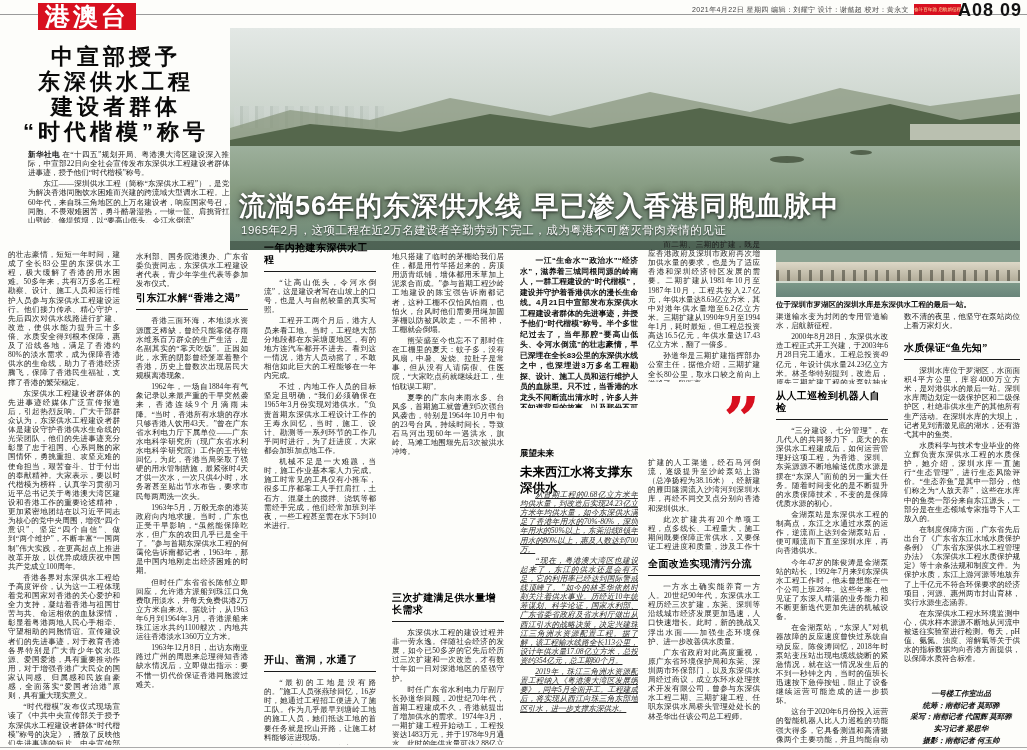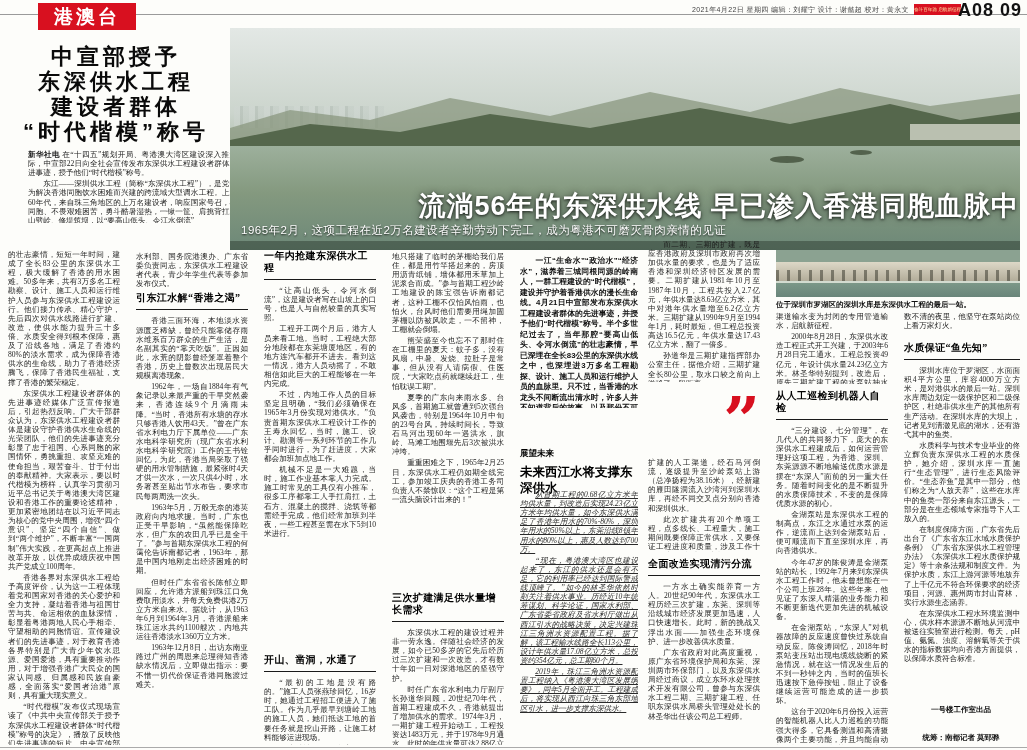--- a/index.html
+++ b/index.html
@@ -5,21 +5,21 @@
   html,body{margin:0;padding:0;background:#e9e9e9;}
   .page{position:relative;width:1027px;height:750px;background:#fdfdfa;overflow:hidden;
         font-family:"Liberation Sans","DejaVu Sans",sans-serif;}
   .abs{position:absolute;}
   .song{font-family:"Liberation Serif","DejaVu Serif",serif;}
 
   
   .topline{left:0;top:14px;width:1027px;height:1px;background:#9a9a9a;}
   .masthead{left:38px;top:3px;width:98px;height:27px;background:#d8101f;color:#fff;
             display:flex;align-items:center;justify-content:center;
-            font-size:19px;font-weight:bold;letter-spacing:3px;}
+            font-size:25px;font-weight:bold;letter-spacing:3px;}
   .dateline{right:118px;top:5px;font-size:7px;color:#444;letter-spacing:.4px;}
   .campaign{right:66px;top:4px;width:47px;height:11px;background:#d8101f;color:#ffe9a8;
             font-size:4.6px;line-height:11px;text-align:center;overflow:hidden;white-space:nowrap;}
   .pageno{right:5px;top:0px;font-size:18px;font-weight:bold;color:#111;letter-spacing:1px;}
 
   
   .side-head{left:6px;top:44px;width:220px;text-align:center;font-weight:bold;color:#0a0a0a;
              font-size:22px;line-height:25px;letter-spacing:4px;}
   .lede{left:8px;top:150px;width:217px;height:73px;overflow:hidden;margin-left:20px;}
 
@@ -44,36 +44,36 @@
   .hero .water{position:absolute;left:0;top:118px;width:790px;height:104px;
        background:linear-gradient(#9db09c 0%,#84997f 45%,#6d8878 100%);}
   .hero .shoreband{position:absolute;left:0;bottom:0;width:790px;height:9px;background:rgba(25,37,26,.38);}
   .hero svg{position:absolute;left:0;top:0;}
   .island{position:absolute;background:#46553f;border-radius:50%;opacity:.85;}
   .citystrip{position:absolute;left:4px;top:78px;width:150px;height:22px;opacity:.45;
        background:repeating-linear-gradient(90deg,#cfd6d2 0 6px,#aab5ad 6px 9px,#c3ccc6 9px 15px);}
   .shore-right{position:absolute;right:0;top:96px;width:110px;height:16px;background:#d3d7c9;opacity:.8;}
   .hero-headline{position:absolute;left:9px;top:160px;width:780px;color:#fff;font-weight:bold;
        font-size:27px;letter-spacing:1px;white-space:nowrap;
-       text-shadow:0 1px 3px rgba(0,0,0,.75),0 0 8px rgba(0,0,0,.45);text-align:right;}
+       text-shadow:0 1px 3px rgba(0,0,0,.75),0 0 8px rgba(0,0,0,.45);}
   .hero-deck{position:absolute;left:11px;top:195px;width:780px;color:#fff;font-size:11.5px;
        letter-spacing:.5px;text-shadow:0 1px 2px rgba(0,0,0,.8);}
   .hero-ext{left:776px;top:250px;width:244px;height:47px;overflow:hidden;background:#8ba291;}
   .hero-ext .dam{position:absolute;left:0;top:12px;width:244px;height:19px;
        background:linear-gradient(#ddd8c7,#b3ad9a);}
   .hero-ext .arches{position:absolute;left:0;top:20px;width:244px;height:11px;
        background:repeating-linear-gradient(90deg,rgba(60,60,48,.55) 0 3px,rgba(0,0,0,0) 3px 11px);}
   .hero-ext .lowwater{position:absolute;left:0;top:31px;width:244px;height:16px;
        background:linear-gradient(#7e9a8a,#69857a);}
   .hero-ext .weir{position:absolute;left:0;top:31px;width:244px;height:2px;background:#e9ece2;opacity:.8;}
   .caption{left:776px;top:300px;width:246px;font-size:7.5px;font-weight:bold;color:#101010;}
 
   
   .credits{left:904px;top:688px;width:114px;height:58px;overflow:hidden;text-align:center;}
-  .credits p{margin:16px;font-size:7.5px;font-weight:bold;line-height:1.55;color:#111;}
+  .credits p{margin:0;font-size:7.5px;font-weight:bold;line-height:1.55;color:#111;font-style:italic;}
   .bottomline{left:0;top:747px;width:1027px;height:1px;background:#aaa;}
 </style>
 </head>
 <body>
 
 <div class="page">
 
   <div class="abs topline"></div>
   <div class="abs masthead">
     <span>港澳台</span>
@@ -127,38 +127,37 @@
   <div class="colbox bodytext song" style="left:136px;top:252px;height:493px">
     <p class="noindent">水利部、国务院港澳办、广东省委负责同志，东深供水工程建设者代表，青少年学生代表等参加发布仪式。</p>
     <h3 class="col-head">引东江水解“香港之渴”</h3>
     <p>香港三面环海，本地淡水资源匮乏稀缺，曾经只能靠储存雨水维系百万群众的生产生活，是名副其实的“靠天吃饭”。正因如此，水荒的阴影曾经笼罩着整个香港，历史上曾数次出现居民大规模离港现象。</p>
     <p>1962年，一场自1884年有气象记录以来最严重的干旱突然袭来，香港连续9个月滴雨未降。“当时，香港所有水塘的存水只够香港人饮用43天。”曾在广东省水利电力厅下属单位——广东水电科学研究所（现广东省水利水电科学研究院）工作的王书铨回忆，为此，香港当局采取了强硬的用水管制措施，最紧张时4天才供一次水，一次只供4小时，水务署甚至贴出节水布告，要求市民每两周洗一次头。</p>
     <p>1963年5月，万般无奈的港英政府向内地求援。当时，广东也正受干旱影响，“虽然能保障吃水，但广东的农田几乎已是全干了。”参与首期东深供水工程的何霭伦告诉南都记者，1963年，那是中国内地刚走出经济困难的时期。</p>
     <p>但时任广东省省长陈郁立即回应，允许港方派船到珠江口免费取用淡水，并每天免费供港2万立方米自来水。据统计，从1963年6月到1964年3月，香港派船来珠江运水共约1100艘次，内地共运往香港淡水1360万立方米。</p>
     <p>1963年12月8日，出访东南亚路过广州的周恩来总理得知香港缺水情况后，立即做出指示：要不惜一切代价保证香港同胞渡过难关。</p>
   </div>
 
-  <div class="colbox bodytext song" style="left:264px;top:248px;height:392px">
+  <div class="colbox bodytext song" style="left:264px;top:240px;height:392px">
     <h3 class="col-head">一年内抢建东深供水工程</h3>
     <p>“让高山低头，令河水倒流”，这是建设者写在山坡上的口号，也是人与自然较量的真实写照。</p>
     <p>工程开工两个月后，港方人员来看工地。当时，工程绝大部分地段都在东莞塘厦地区，有的地方连汽车都开不进去。看到这一情况，港方人员动摇了，不敢相信如此巨大的工程能够在一年内完成。</p>
     <p>不过，内地工作人员的目标坚定且明确，“我们必须确保在1965年3月份实现对港供水。”负责首期东深供水工程设计工作的王寿永回忆，当时，施工、设计、勘测等一系列环节的工作几乎同时进行，为了赶进度，大家都会加班加点地工作。</p>
     <p>机械不足是一大难题，当时，施工作业基本靠人力完成。施工时常见的工具仅有小推车，很多工序都靠工人手扛肩扛，土石方、混凝土的搅拌、浇筑等都需经手完成，他们经常加班到半夜，一些工程甚至需在水下5到10米进行。</p>
   </div>
   <div class="colbox bodytext song" style="left:264px;top:652px;height:93px">
     <h3 class="col-head">开山、凿洞，水通了</h3>
     <p>“最初的工地是没有路的。”施工人员张燕珍回忆，16岁时，她通过工程招工便进入了施工队。作为几乎最早到塘岭工地的施工人员，她们抵达工地的首要任务就是挖山开路，让施工材料能够运进现场。</p>
     <p>在这种情况下，食宿条件更为艰难。“刚到工</p>
   </div>
 
   <div class="colbox bodytext song" style="left:392px;top:252px;height:334px">
     <p class="noindent">地只搭建了临时的茅棚给我们居住，都是用竹竿搭起来的，房顶用沥青纸铺，墙体都用禾草加上泥浆合而成。”参与首期工程沙岭工地建设的陈宝强告诉南都记者，这种工棚不仅怕风怕雨，也怕火，台风时他们需要用绳加固茅棚以防被风吹走，一不留神，工棚就会倒塌。</p>
     <p>熊荣盛至今也忘不了那时住在工棚里的夏天：蚊子多，没有风扇，中暑、发烧、拉肚子是常事，但从没有人请病假、住医院，“大家吃点药就继续赶工，生怕耽误工期”。</p>
     <p>夏季的广东向来雨水多、台风多，首期施工就曾遭到5次强台风袭击，特别是1964年10月中旬的23号台风，持续时间长，导致石马河出现60年一遇洪水，旗岭、马滩工地围堰先后3次被洪水冲垮。</p>
-    <p>重重困难之下，1965年2月25日，东深供水工程仍如期全线完工，参加竣工庆典的香港工务司负责人不禁惊叹：“这个工程是第一流头脑设计出来的！”</p>
   </div>
   <div class="colbox bodytext song" style="left:392px;top:590px;height:155px">
     <h3 class="col-head">三次扩建满足供水量增长需求</h3>
     <p>东深供水工程的建设过程并非一劳永逸。伴随社会经济的发展，如今已50多岁的它先后经历过三次扩建和一次改造，才有数十年如一日对深港地区的坚强守护。</p>
     <p>时任广东省水利电力厅副厅长孙道华回顾，20世纪70年代，首期工程建成不久，香港就提出了增加供水的需求。1974年3月，一期扩建工程开始动工，工程投资达1483万元，并于1978年9月通水，此时的年供水量可达2.88亿立方米，其中对港年供水量增至1.68亿立方米。</p>
   </div>
 
   <div class="colbox bodytext intro-text" style="left:520px;top:256px;height:152px;width:118px">
     <p>一江“生命水”“政治水”“经济水”，滋养着三城同根同源的岭南人，一群工程建设的“时代楷模”，建设并守护着香港供水的漫长生命线。4月21日中宣部发布东深供水工程建设者群体的先进事迹，并授予他们“时代楷模”称号。半个多世纪过去了，当年那腔“要高山低头、令河水倒流”的壮志豪情，早已深埋在全长83公里的东深供水线之中，也深埋进3万多名工程勘探、设计、施工人员和运行维护人员的血脉里。只不过，当香港的水龙头不间断流出清水时，许多人并不知道背后的故事，以及那份不可磨灭的骨肉亲情。</p>
   </div>

